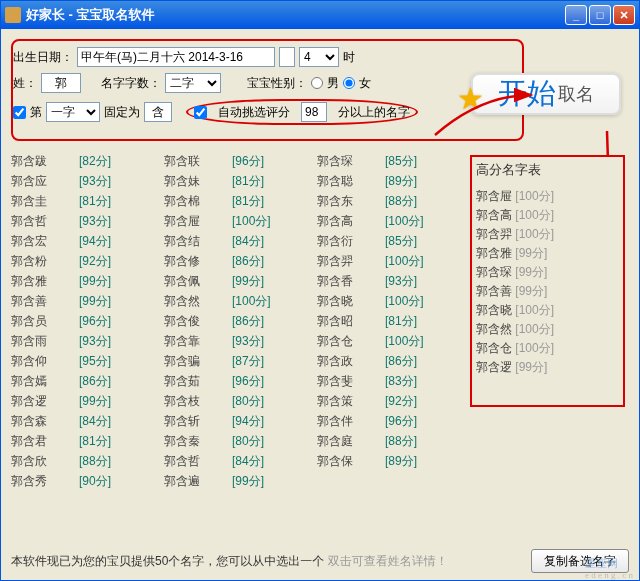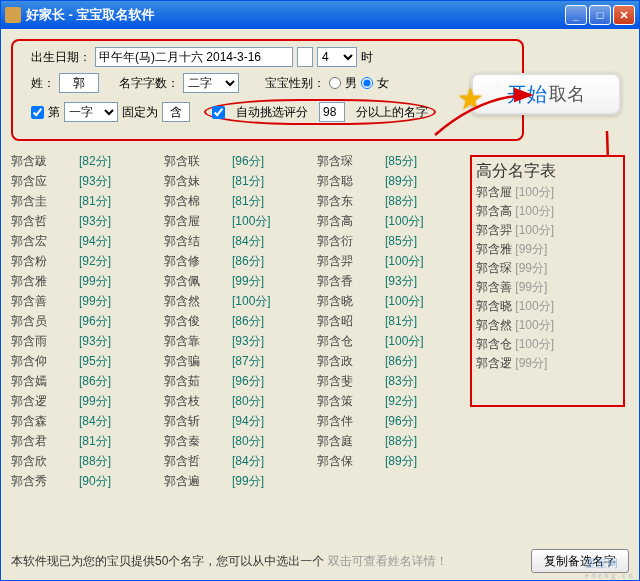--- a/index.html
+++ b/index.html
@@ -5,37 +5,37 @@
 * { box-sizing: border-box; margin: 0; padding: 0; }
 body { font-family: "SimSun", sans-serif; font-size: 12px; background: #fff; }
 .window { width: 640px; height: 581px; position: relative; background: #ece9d8; border: 1px solid #0054e3; }
 .titlebar { height: 28px; background: linear-gradient(#3a8be0, #0054e3); display: flex; align-items: center; padding: 0 4px; color: #fff; font-size: 13px; font-weight: bold; }
 .titlebar .ticon { width: 16px; height: 16px; background: #d4a04a; border-radius: 2px; margin-right: 5px; }
 .titlebar .title { flex: 1; }
 .winbtns { display: flex; gap: 2px; }
 .winbtn { width: 22px; height: 20px; background: linear-gradient(#7ba4e3,#2e6add); border: 1px solid #fff; border-radius: 3px; color: #fff; display: flex; align-items: center; justify-content: center; font-weight: bold; font-size: 11px; }
 .winbtn.close { background: linear-gradient(#e57350,#c83a1c); }
 .content { padding: 10px 10px 4px 10px; position: relative; height: 552px; }
-.form-area { border: 2px solid #d80000; padding: 6px 6px 8px 18px; width: 513px; position: relative; border-radius: 8px; }
+.form-area { border: 2px solid #d80000; padding: 6px 6px 8px 0; width: 513px; position: relative; border-radius: 8px; }
 .row { display: flex; align-items: center; margin-bottom: 6px; gap: 4px; flex-wrap: wrap; }
 .lbl { color: #000; }
 .inp { border: 1px solid #7f9db9; background: #fff; height: 20px; padding: 0 3px; font-size: 12px; font-family: inherit; }
 .sel { border: 1px solid #7f9db9; background: #fff; height: 20px; font-size: 12px; font-family: inherit; }
 .chk { width: 13px; height: 13px; }
 .radio { width: 12px; height: 12px; }
 .circle1 { border: 2px solid #d80000; border-radius: 50% / 60%; padding: 1px 6px; display: inline-flex; align-items: center; gap: 11px; }
 .start-btn { position: absolute; top: 44px; right: 18px; width: 150px; height: 42px; border: 2px solid #ddd; border-radius: 8px; background: linear-gradient(#fff,#f2f2f2); display: flex; align-items: center; justify-content: center; gap: 2px; box-shadow: 0 1px 4px rgba(0,0,0,.2); cursor: pointer; }
 .start-btn .star { position:absolute; left:-16px; top:6px; color:#f5b301; font-size:30px; text-shadow:0 0 2px #e09000; }
-.start-btn .big { font-size: 20px; color: #0a6fd8; font-family: Liberation Serif, serif; }
+.start-btn .big { font-size: 29px; color: #0a6fd8; font-family: Liberation Serif, serif; }
 .start-btn .sml { font-size: 18px; color: #555; font-family: "Microsoft YaHei", sans-serif; }
 .names { margin-top: 10px; width: 445px; height: 360px; overflow: hidden; column-count: 3; column-gap: 14px; line-height: 20px; color: #444; }
 .names .nm { color: #444; }
 .names .sc { color: #0f766e; margin-left: 20px; }
 .highscore { position: absolute; top: 126px; right: 14px; width: 155px; border: 2px solid #d80000; padding: 4px 4px; height: 252px; background: #ece9d8; }
-.highscore .htitle { font-size: 16px; color: #333; margin-bottom: 1px; }
+.highscore .htitle { font-size: 13px; color: #333; margin-bottom: 8px; }
 .highscore .hitem { line-height: 19px; color: #444; }
 .highscore .hsc { color: #999; }
 .footer { position: absolute; bottom: 8px; left: 10px; right: 10px; display: flex; align-items: center; gap: 6px; }
 .footer .msg { flex: 1; color: #333; }
 .footer .hint { color: #999; }
 .copy-btn { border: 1px solid #888; background: linear-gradient(#fff,#e8e8e8); height: 24px; padding: 0 12px; font-size: 12px; font-family: inherit; border-radius: 3px; cursor:pointer; }
 .arrow { position: absolute; pointer-events: none; }
 .watermark { position: absolute; right: 6px; bottom: 2px; font-size: 11px; color: #4a90d9; opacity: .55; font-family: "Microsoft YaHei"; }
 .watermark small { color:#999; display:block; font-size:9px; line-height:8px;}
 </style>

